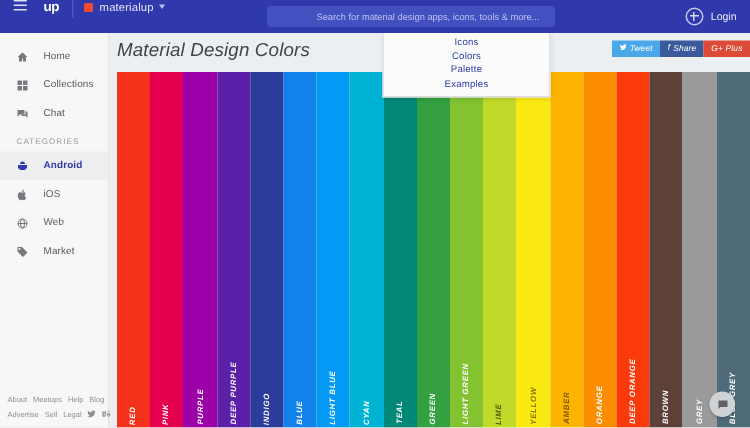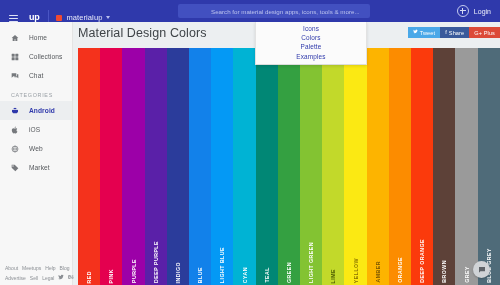--- a/index.html
+++ b/index.html
@@ -7,21 +7,21 @@
     width:500px;height:285px;overflow:hidden;
     font-family:"Liberation Sans",sans-serif;
     background:#eceff1;
     -webkit-font-smoothing:antialiased;
   }
   .app{position:relative;width:500px;height:285px;}
 
   
   .topbar{
     position:absolute;left:0;top:0;width:500px;height:22px;
-    background:#2f39ab;display:flex;align-items:flex-end;
+    background:#2f39ab;display:flex;align-items:flex-start;
     z-index:40;
   }
   .hamburger{width:9px;height:7px;margin-left:9px;display:flex;flex-direction:column;justify-content:space-between;cursor:pointer;}
   .hamburger i{display:block;height:1px;background:#dfe2f5;border-radius:1px;}
   .brand-logo{
     margin-left:11px;font-size:9px;font-weight:bold;color:#fff;
     letter-spacing:-.3px;line-height:1;
   }
   .divider-v{width:1px;height:12px;background:#4a55c4;margin-left:9px;}
   .site-chip{display:flex;align-items:center;margin-left:7px;cursor:pointer;}
@@ -77,21 +77,21 @@
   }
   .spacer-top{height:6px;}
   
   .sb-footer{position:absolute;left:0;bottom:0;width:72px;padding:0 0 4px 5px;}
   .sb-footer .row{display:flex;flex-wrap:wrap;align-items:center;gap:4px;margin-top:3px;}
   .sb-footer a{font-size:5px;color:#8b8f94;text-decoration:none;cursor:pointer;}
   .sb-footer .soc{font-size:5.5px;color:#8b8f94;cursor:pointer;}
 
   
   .main{
-    position:absolute;left:72px;top:22px;right:0;bottom:0;background:#eceff1;
+    position:absolute;left:72px;top:22px;right:0;bottom:0;background:#eceff1;font-style:italic;
   }
   .page-head{position:relative;height:26px;}
   .page-title{
     position:absolute;left:6px;top:4px;font-size:12.5px;color:#3f4448;
     font-weight:normal;letter-spacing:.1px;
   }
   .share-group{position:absolute;right:0px;top:5px;display:flex;height:11px;}
   .share-btn{
     display:flex;align-items:center;gap:2px;padding:0 5px;height:11px;
     font-size:5.6px;color:#fff;cursor:pointer;letter-spacing:.1px;

